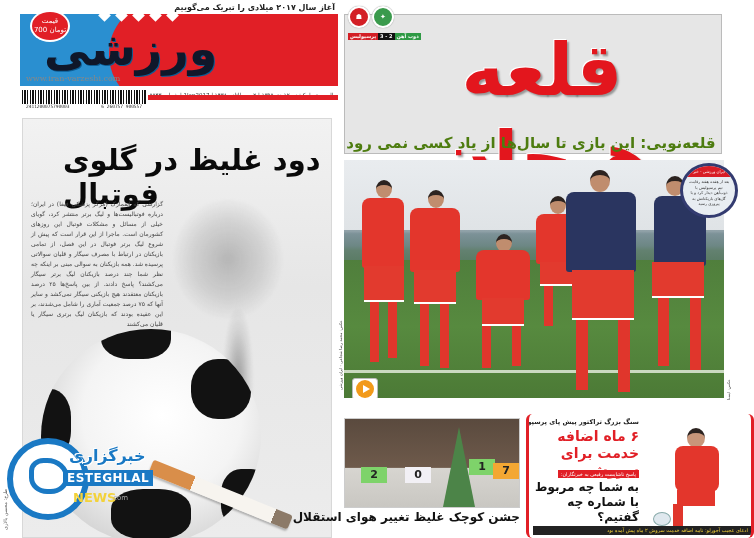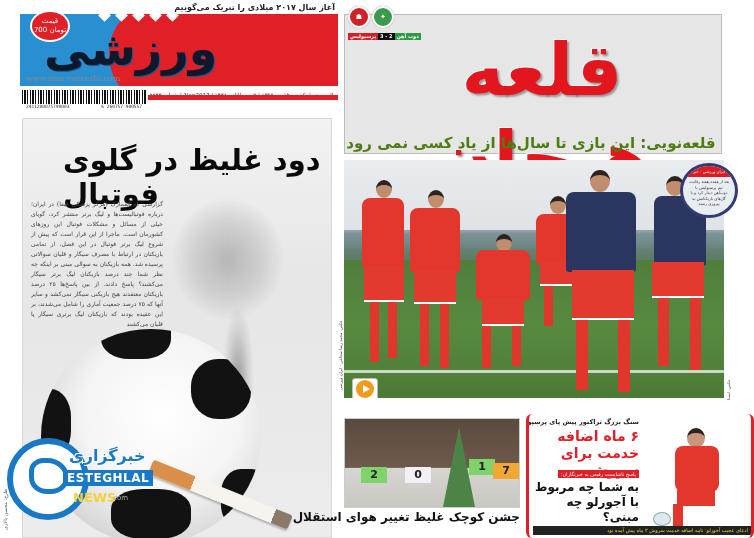--- a/index.html
+++ b/index.html
@@ -215,21 +215,21 @@
     <div class="sign" style="left:60px;top:48px;background:#f2f0f5;">0</div>
     <div class="sign" style="left:124px;top:40px;background:#7ed36a;">1</div>
     <div class="sign" style="left:148px;top:44px;background:#f3a733;">7</div>
   </div>
   <div class="photo-small-caption">جشن کوچک غلیظ تغییر هوای استقلال</div>
 
   <div class="promo">
     <div class="promo-kicker">سنگ بزرگ تراکتور پیش پای پرسپولیس</div>
     <div class="promo-head">۶ ماه اضافه خدمت برای سروش</div>
     <div class="promo-tag">پاسخ ناشایست رفیعی به خبرنگاران:</div>
-    <div class="promo-q">به شما چه مربوط با آجورلو چه مبنی؟</div>
+    <div class="promo-q">به شما چه مربوط با شماره چه گفتیم؟</div>
     <div class="promo-player">
       <div style="position:absolute;left:34px;top:4px;width:18px;height:20px;border-radius:50%;background:#c8967a;border-top:5px solid #2c2320;"></div>
       <div style="position:absolute;left:22px;top:22px;width:44px;height:46px;border-radius:8px;background:#e3362c;"></div>
       <div style="position:absolute;left:24px;top:66px;width:38px;height:16px;background:#e3362c;"></div>
       <div style="position:absolute;left:20px;top:80px;width:10px;height:24px;background:#e0362c;"></div>
       <div style="position:absolute;left:0;top:88px;width:18px;height:14px;border-radius:50%;background:#dfe8ee;border:1px solid #8aa;"></div>
     </div>
     <div class="promo-bottom">ادعای عجیب آجورلو: نامه اضافه خدمت سروش ۲ ماه پیش آمده بود</div>
   </div>
 </div>

